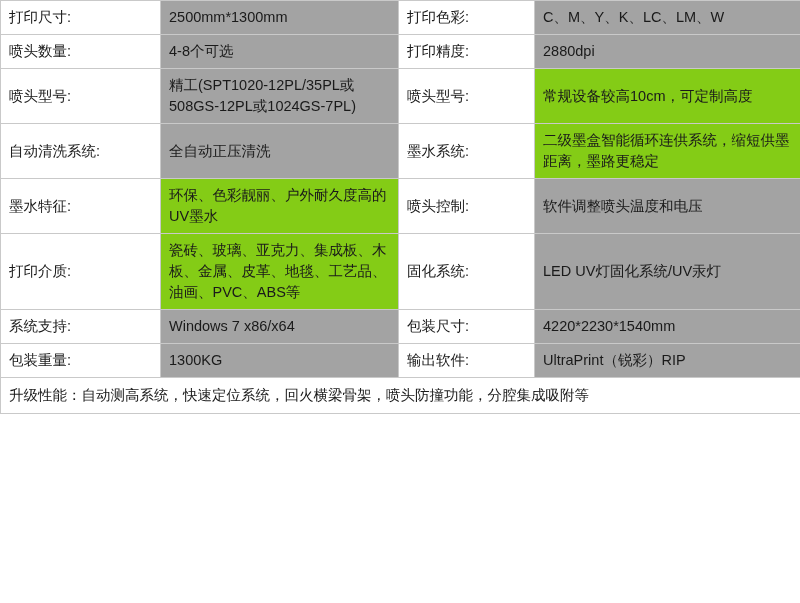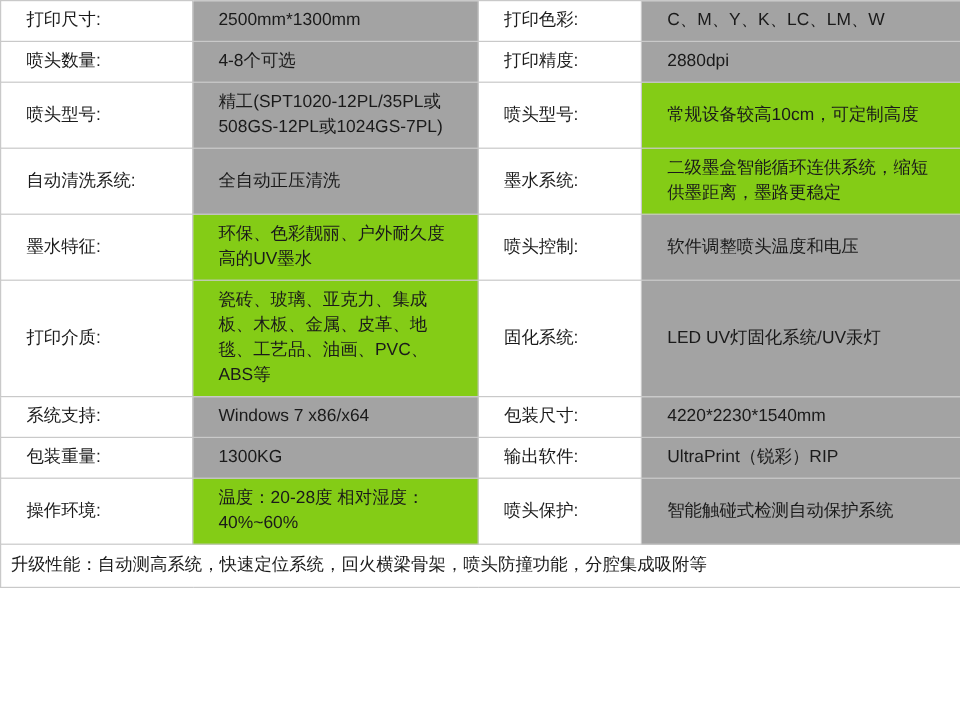--- a/index.html
+++ b/index.html
@@ -14,21 +14,21 @@
     color: #1a1a1a;
     overflow: hidden;
   }
   .spec-table {
     border-collapse: collapse;
     width: 800px;
     table-layout: fixed;
   }
   .spec-table td {
     border: 1px solid #c9c9c9;
-    padding: 6px 21px;
+    padding: 6px 8px;
     font-size: 14.5px;
     line-height: 1.45;
     vertical-align: middle;
     word-break: break-word;
   }
   td.label {
     background: #ffffff;
     font-size: 14.5px;
   }
   td.value {
@@ -98,24 +98,18 @@
       <td class="value">Windows 7 x86/x64</td>
       <td class="label">包装尺寸:</td>
       <td class="value">4220*2230*1540mm</td>
     </tr>
     <tr>
       <td class="label">包装重量:</td>
       <td class="value">1300KG</td>
       <td class="label">输出软件:</td>
       <td class="value">UltraPrint（锐彩）RIP</td>
     </tr>
-    <tr>
-      <td class="label">操作环境:</td>
-      <td class="value tinted">温度：20-28度 相对湿度：40%~60%</td>
-      <td class="label">喷头保护:</td>
-      <td class="value">智能触碰式检测自动保护系统</td>
-    </tr>
     <tr class="footer-row">
       <td colspan="4">升级性能：自动测高系统，快速定位系统，回火横梁骨架，喷头防撞功能，分腔集成吸附等</td>
     </tr>
 
   </tbody>
 </table>
 
 </body></html>

